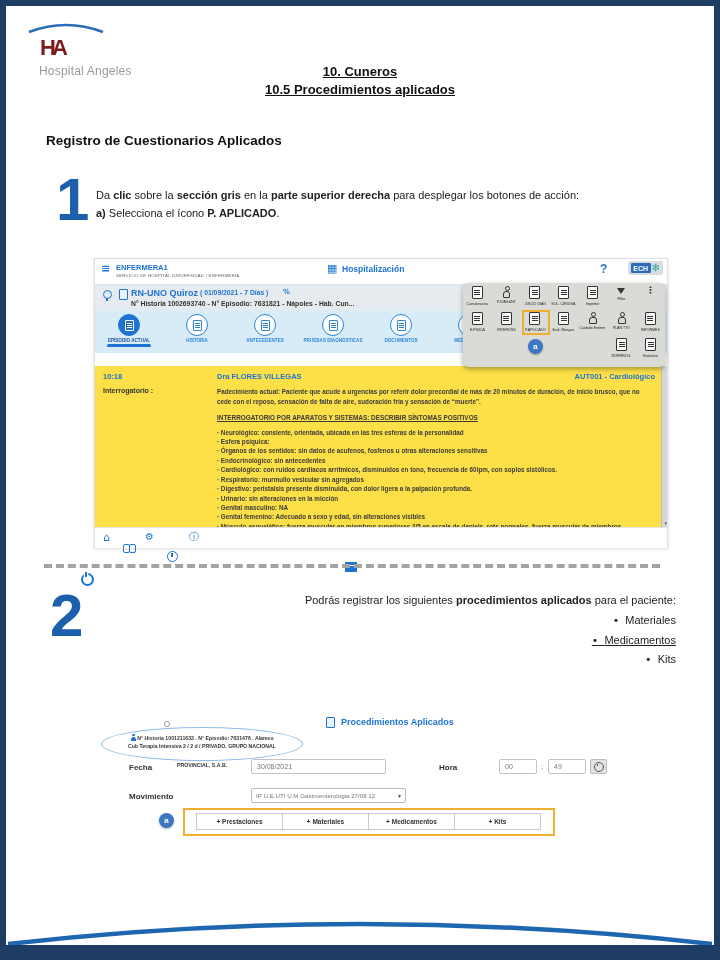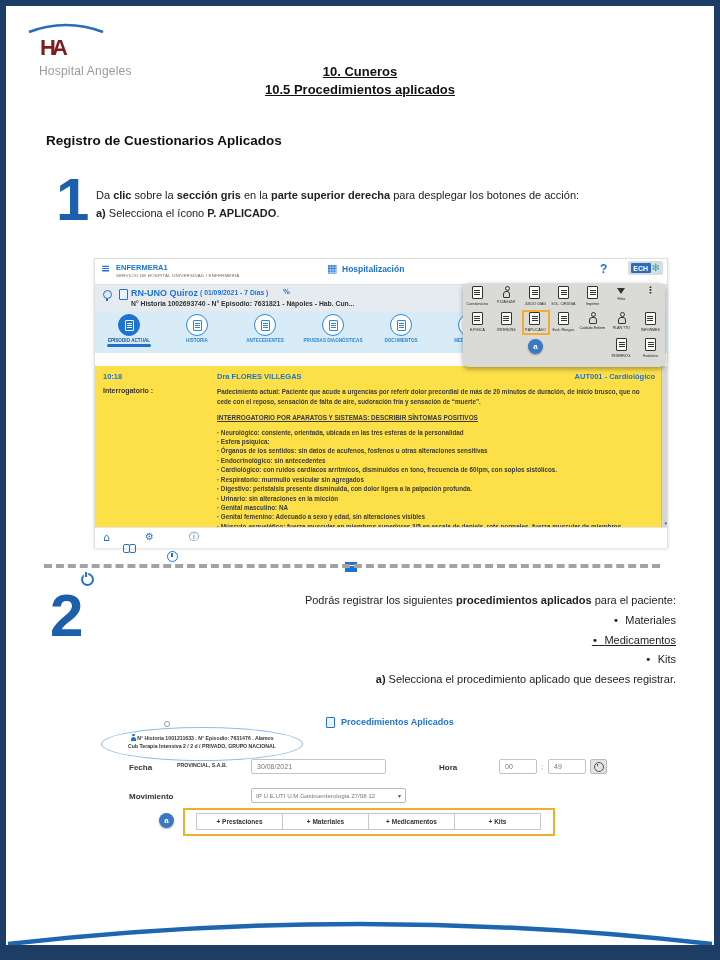--- a/index.html
+++ b/index.html
@@ -292,21 +292,20 @@
   </div>
 
   <div class="abs dashes" style="left:38px;top:558px;width:616px;"></div>
 
   <div class="abs step-num" style="left:44px;top:580px;">2</div>
   <div class="abs step-text" style="left:90px;top:585px;width:580px;line-height:1.8;text-align:right;">
     <div><span>Podrás registrar los siguientes </span><b>procedimientos aplicados</b><span> para el paciente:</span></div>
     <div style="padding-left:26px;"><span class="ico">•</span>&nbsp;&nbsp;<span>Materiales</span></div>
     <div style="padding-left:26px;text-decoration:underline;"><span class="ico">•</span>&nbsp;&nbsp;<span>Medicamentos</span></div>
     <div style="padding-left:26px;"><span class="ico">•</span>&nbsp;&nbsp;<span>Kits</span></div>
-    <div><b>a)</b><span> Selecciona el procedimiento aplicado que desees registrar.</span></div>
   </div>
 
   <div class="abs app2" style="left:65px;top:706px;width:592px;height:132px;">
     <div class="abs docico" style="left:255px;top:5px;border-color:#1e73d2;"></div>
     <div class="abs a2title" style="left:270px;top:5px;">Procedimientos Aplicados</div>
     <div class="abs pin" style="left:93px;top:9px;"></div>
     <div class="abs bubble" style="left:30px;top:15px;width:202px;height:34px;padding-top:6px;">
       <div><span class="bperson"></span><span>N° Historia 1001211633 . N° Episodio: 7631476 . Alamos</span></div>
       <div>Cub Terapia Intensiva 2 / 2 d / PRIVADO, GRUPO NACIONAL</div>
     </div>

